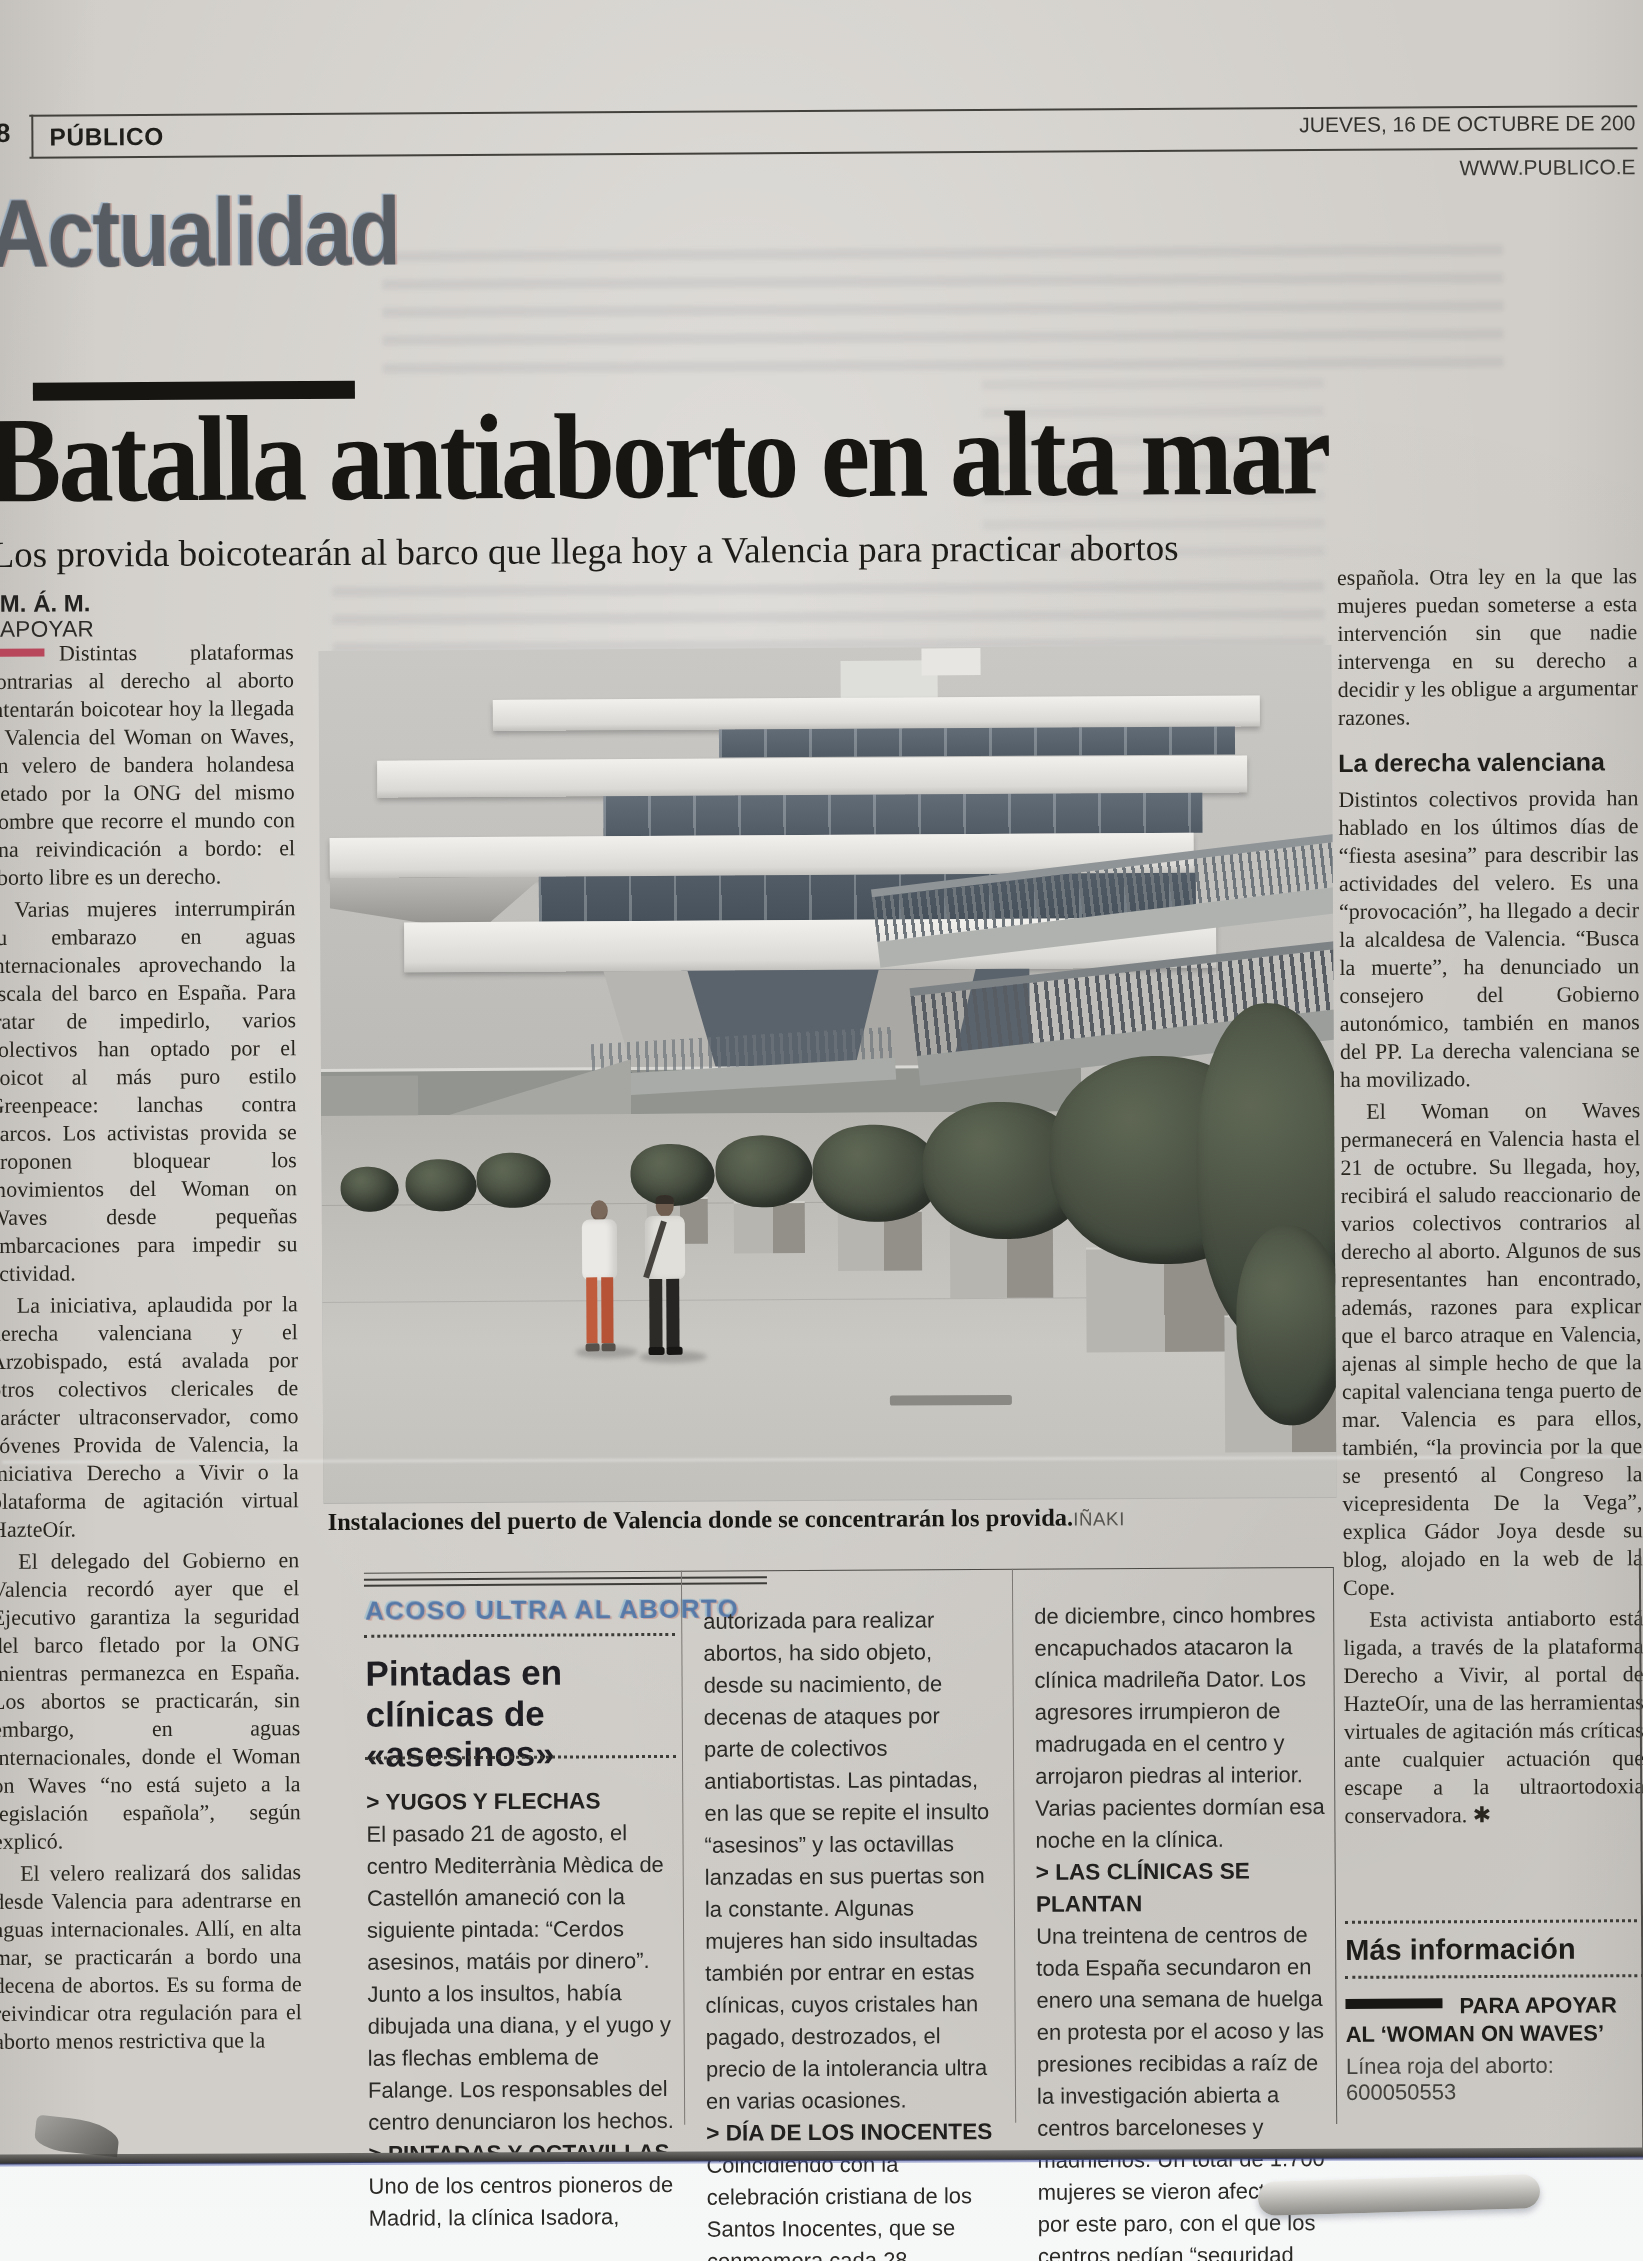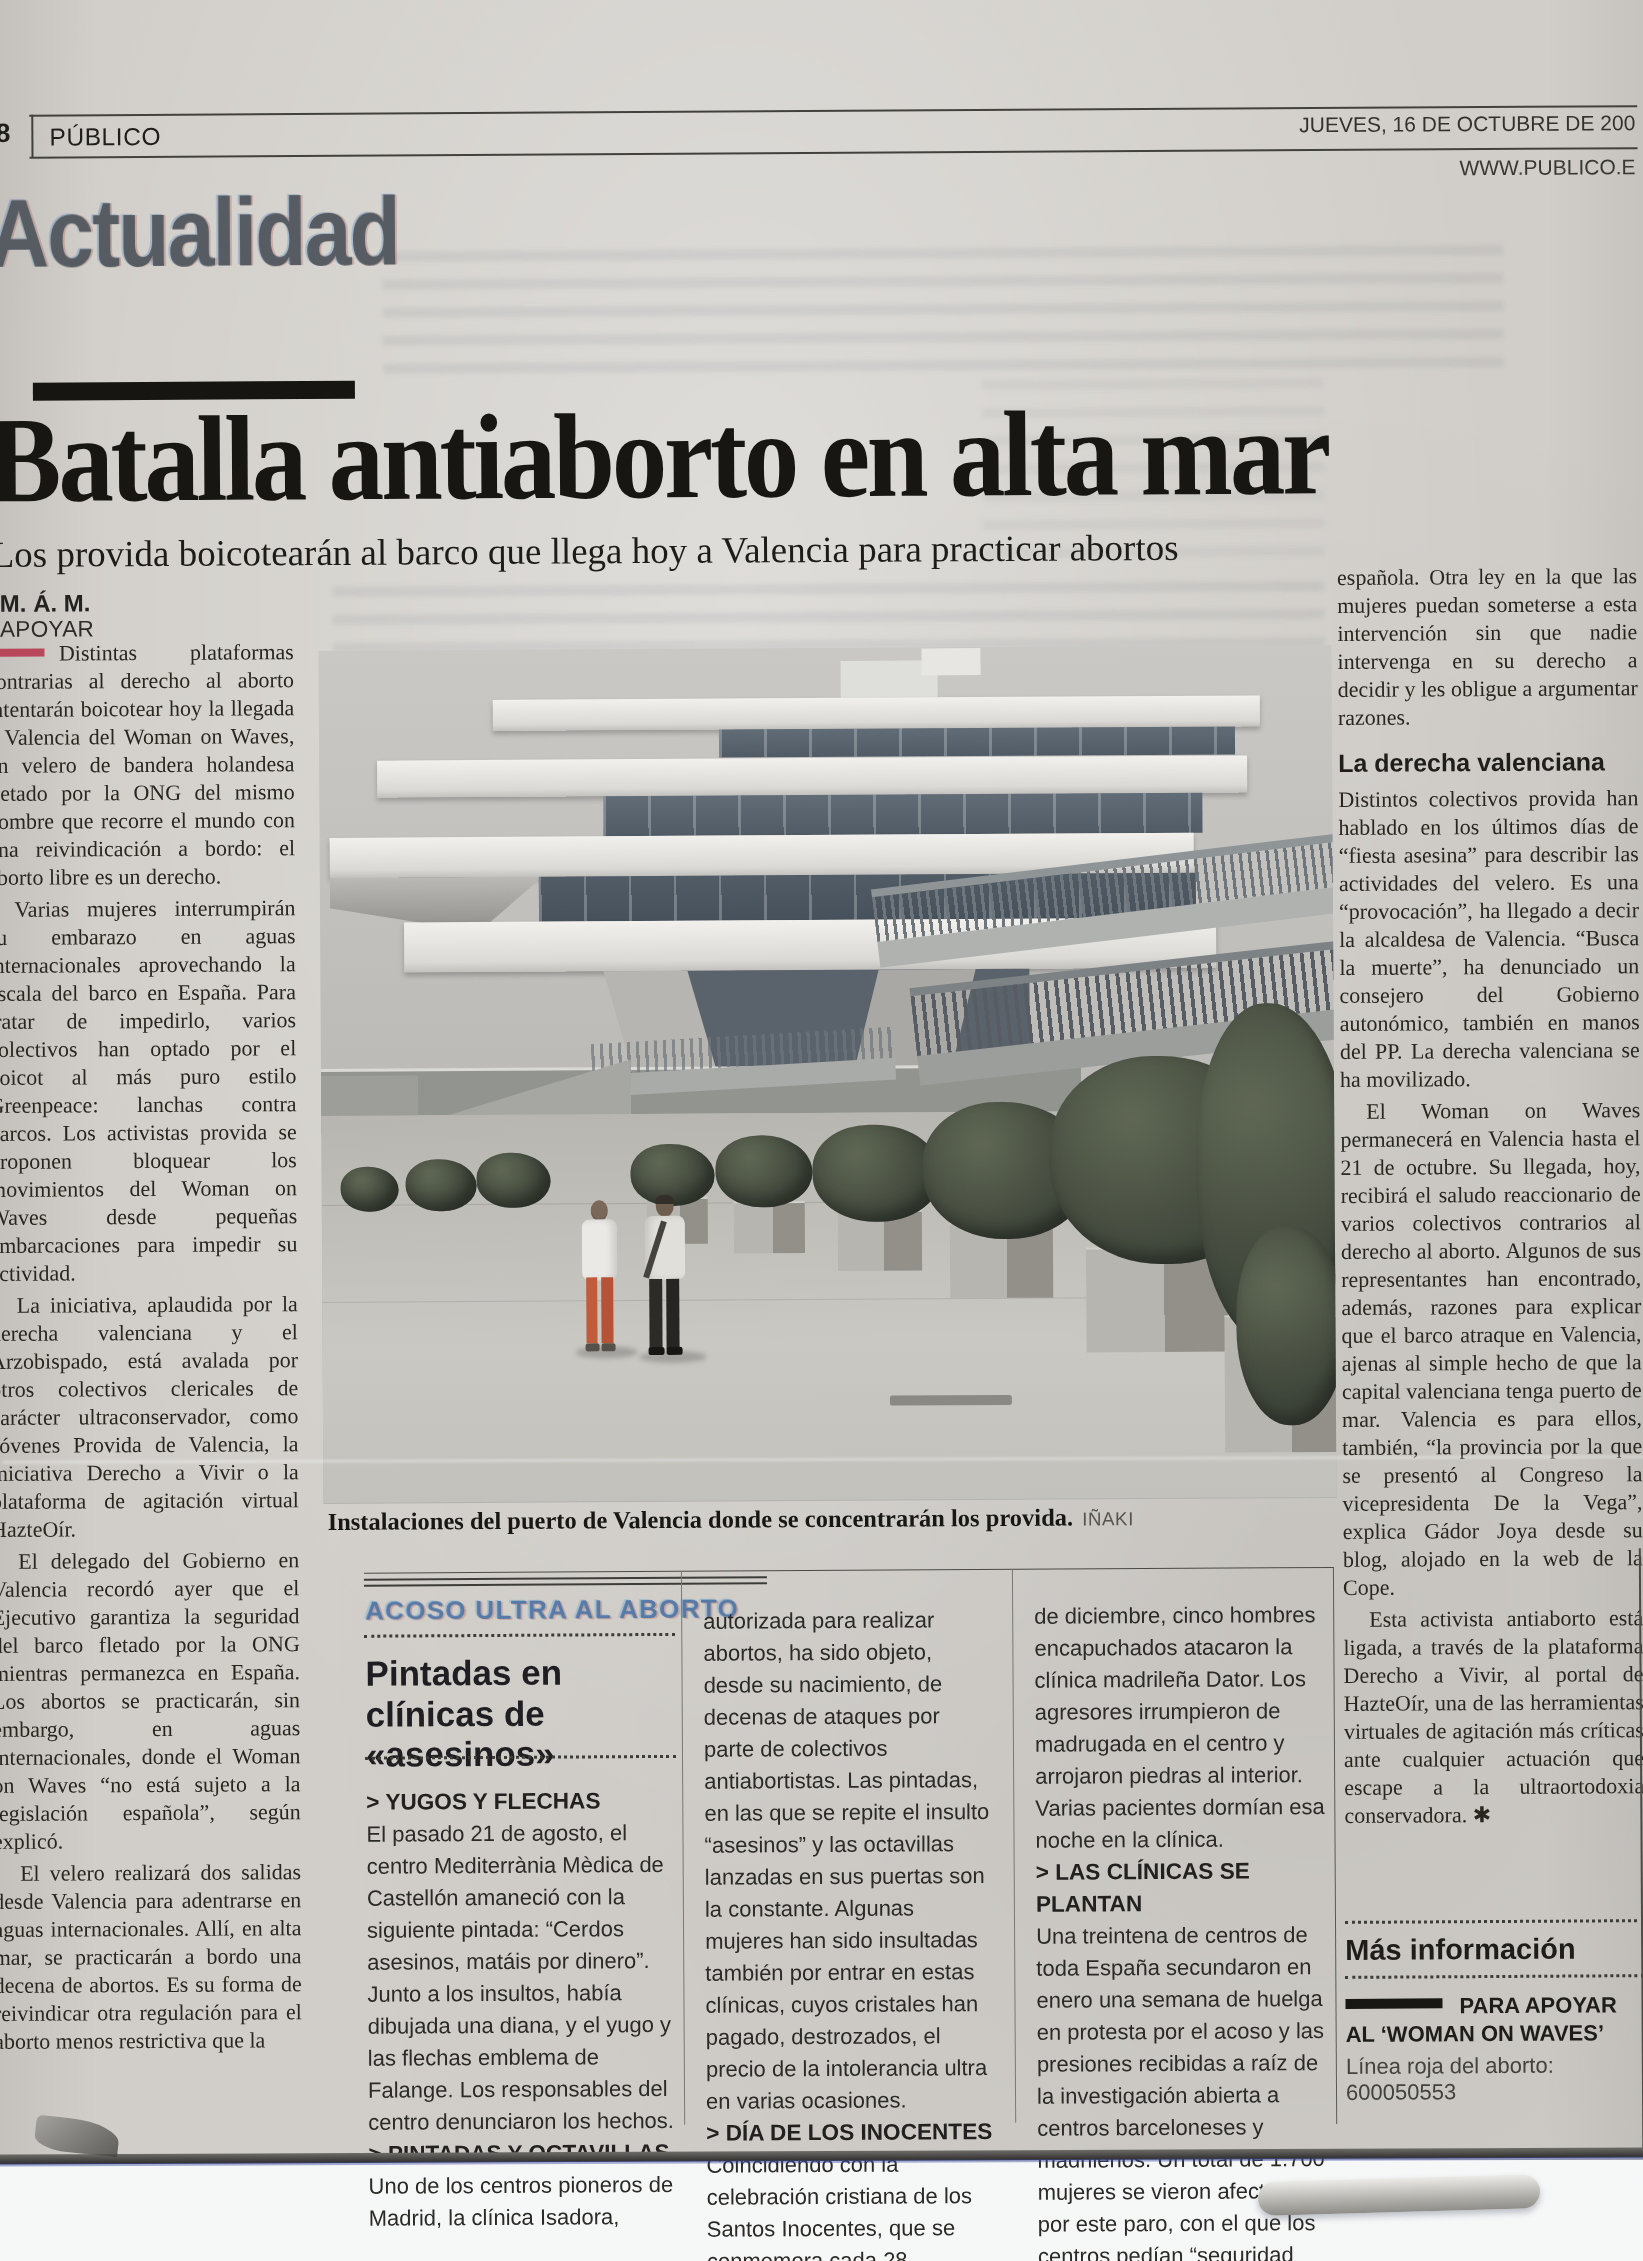--- a/index.html
+++ b/index.html
@@ -23,21 +23,21 @@
   .ink{color:#26241f;}
   
   .ghost{
     background:repeating-linear-gradient(180deg, rgba(92,99,116,.13) 0 9.7px, rgba(0,0,0,0) 9.7px 28px);
     filter:blur(2.6px);opacity:.8;
   }
   
   .hrule{background:#43413c;height:1.9px;}
   #pageno{left:1.3px;top:113px;font-size:26.4px;font-weight:bold;color:#1f1e1b;}
   #vrule{left:37px;top:110px;width:1.9px;height:43px;background:#43413c;}
-  #masthead{left:55px;top:119px;font-size:24.5px;font-weight:normal;letter-spacing:0.6px;color:#1f1e1b;}
+  #masthead{left:55px;top:119px;font-size:24.5px;font-weight:bold;letter-spacing:0.6px;color:#1f1e1b;}
   #dateline{left:967px;top:116px;width:674px;text-align:right;font-size:21px;color:#34322e;}
   #website{left:967px;top:160px;width:674px;text-align:right;font-size:21px;color:#3a3834;}
   #section-title{
     left:-6.4px;top:173px;font-size:84px;font-weight:bold;letter-spacing:-1.9px;color:#575c63;
     transform:scaleY(1.15);transform-origin:0 0;
     text-shadow:1.9px 0.6px 0 rgba(160,70,55,.28), -1.9px -0.6px 0 rgba(70,130,190,.33);
     filter:blur(0.4px);
   }
   
   #kickbar{left:37px;top:378px;width:322px;height:18px;background:#161512;}
@@ -72,21 +72,21 @@
   #photo .abs{position:absolute;}
   .slab{background:linear-gradient(180deg,#f1f0ed 0%,#dad9d5 80%,#c2c1bd 100%);box-shadow:0 3.2px 5.2px rgba(40,40,40,.28);}
   .glass{background:linear-gradient(180deg,#626c77,#515b65);}
   .glass-st{background:repeating-linear-gradient(90deg, rgba(230,232,235,.28) 0 2.6px, rgba(0,0,0,0) 2.6px 45px);width:100%;height:100%;}
   .slats1{background:repeating-linear-gradient(90deg,#6e757b 0 3.2px, rgba(0,0,0,0) 3.2px 9px);}
   .slats2{background:repeating-linear-gradient(90deg,#575d62 0 3.9px, rgba(0,0,0,0) 3.9px 10.3px);}
   .bush{border-radius:46% 54% 50% 50%;background:radial-gradient(circle at 35% 30%, #5f6754, #3e453a 72%);box-shadow:inset -6.4px -9px 15.5px rgba(0,0,0,.35);}
   .planter{background:linear-gradient(90deg,#b6b5b0 0 55%, #929089 55%);border-top:2.6px solid #d0cfca;}
   #caption-row{left:325px;top:1505px;width:1009px;}
   #caption{font-family:"Liberation Serif","DejaVu Serif",serif;font-weight:bold;font-size:24.5px;color:#181714;}
-  #credit{font-size:18.7px;color:#56544f;letter-spacing:0.6px;margin-left:9px;}
+  #credit{font-size:18.7px;color:#56544f;letter-spacing:0.6px;}
   
   #moreinfo{left:1340px;top:1924px;width:299px;}
   .dotted{border-top:3.9px dotted #3e3c37;height:0;}
   #moreinfo-title{font-size:29px;font-weight:bold;color:#1e1d1a;margin:10.3px 0 9px 0;}
   .mi-dash{display:inline-block;width:97px;height:9.7px;background:#181713;margin-right:17px;vertical-align:5.2px;}
   #mi-item-title{font-size:22px;font-weight:bold;color:#1e1d1a;line-height:28px;}
   #mi-item-detail{font-size:22px;color:#44423d;margin-top:5.2px;}
   
   .thinrule{background:#4b4945;height:1.3px;}
   #kicker{

